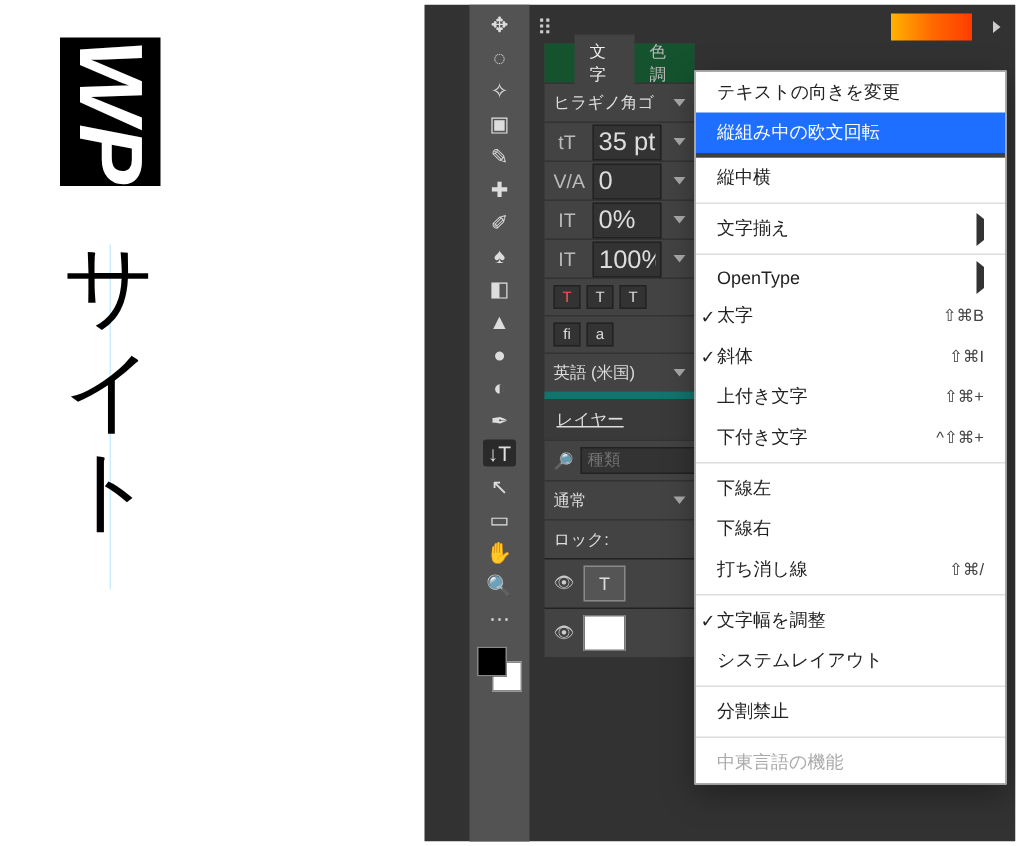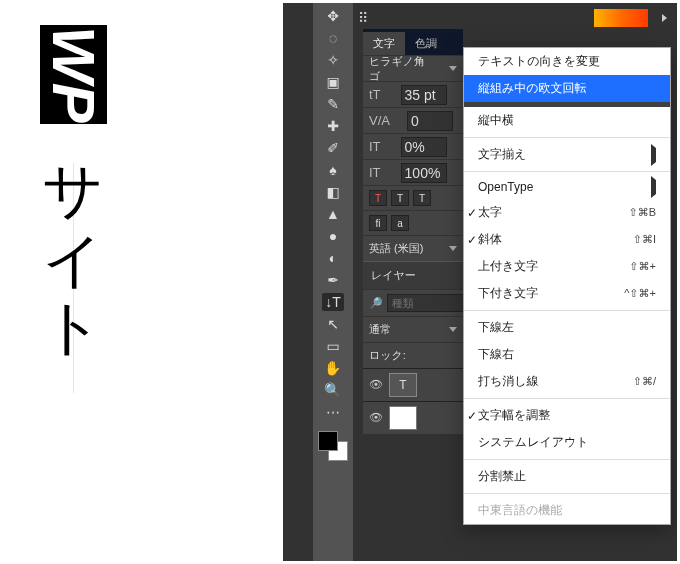--- a/index.html
+++ b/index.html
@@ -14,44 +14,44 @@
 .toolbar .icon { width: 22px; height: 18px; color: #ddd; display: flex; align-items: center; justify-content: center; font-size: 14px; position: relative; }
 .toolbar .icon.sel { background: #2a2a2a; border-radius: 2px; }
 .toolbar .fg-sw { width: 30px; height: 30px; position: relative; margin-top: 6px; }
 .toolbar .fg-sw .bg { position:absolute; right:0; bottom:0; width:20px; height:20px; background:#fff; border:1px solid #888;}
 .toolbar .fg-sw .fg { position:absolute; left:0; top:0; width:20px; height:20px; background:#000; border:1px solid #888;}
 .topbar { position: absolute; left: 355px; top: 2px; right: 10px; height: 26px; display:flex; align-items:center; gap:8px;}
 .dotmenu { color:#ccc; font-size:14px; letter-spacing:2px;}
 .warn { width:54px; height:18px; background: linear-gradient(90deg,#ffb300,#ff6a00,#ff3b00); margin-left:auto;}
 .tri { width:0; height:0; border-left:5px solid #ccc; border-top:4px solid transparent; border-bottom:4px solid transparent; margin-left:6px;}
 .panels { position: absolute; left: 360px; top: 26px; width: 100px; background:#434343; }
-.tabs { display:flex; background:#0f172a; height:26px; align-items:flex-end; }
+.tabs { display:flex; background:#14532d; height:26px; align-items:center;padding-left:20px; }
 .tabs span { padding:4px 10px; font-size:11px; color:#bbb; }
 .tabs span.active { background:#434343; color:#eee; }
-.prow { display:flex; align-items:center; height:26px; padding:0 6px; font-size:11px; color:#ddd; border-top:1px solid #333; gap:20px;}
+.prow { display:flex; align-items:center; height:26px; padding:0 6px; font-size:11px; color:#ddd; border-top:1px solid #333; gap:8px;}
 .prow .ico { width:18px; text-align:center; color:#bbb; font-size:13px;}
-.prow input { background:#333; border:1px solid #222; color:#ddd; width:46px; font-size:14px; padding:1px 3px;}
+.prow input { background:#333; border:1px solid #222; color:#ddd; width:46px; font-size:17px; padding:1px 3px;}
 .prow .arv { width:0;height:0;border-left:4px solid transparent;border-right:4px solid transparent;border-top:5px solid #aaa; margin-left:auto;}
 .btnrow { display:flex; gap:4px; padding:4px 6px; border-top:1px solid #333;}
 .btnrow .b { width:18px; height:16px; background:#333; border:1px solid #222; color:#ddd; font-size:10px; display:flex;align-items:center;justify-content:center;}
-.section-label { font-size:11px; color:#ddd; padding:6px 8px; border-top:1px solid #0f766e; background:#3a3a3a; display:flex; align-items:flex-end; justify-content:space-between;}
+.section-label { font-size:11px; color:#ddd; padding:6px 8px; border-top:5px solid #0f766e; background:#3a3a3a; display:flex; align-items:flex-end; justify-content:space-between;text-decoration:underline;}
 .searchrow { display:flex; align-items:center; padding:4px 6px; border-top:1px solid #333; gap:4px;}
 .searchrow input { flex:1; background:#333; border:1px solid #222; color:#888; font-size:11px; padding:2px 4px;}
 .layer-row { display:flex; align-items:center; gap:6px; padding:4px 6px; border-top:1px solid #222; font-size:11px; color:#ddd;}
 .eye { width:14px; height:14px; color:#ccc; }
 .thumb { width:28px; height:24px; border:1px solid #777; display:flex; align-items:center; justify-content:center; font-size:12px; background:#555;}
 .thumb.sel { border:1px solid #888; }
 .thumb.white { background:#fff;}
 .menu { position: absolute; left: 460px; top: 44px; width: 208px; background:#fff; border:1px solid #aaa; box-shadow:0 6px 20px rgba(0,0,0,0.35); font-size:12px; color:#222; }
 .menu .mi { padding:5px 14px; display:flex; align-items:center; position:relative;}
 .menu .mi .chk { position:absolute; left:3px; }
 .menu .mi .sc { margin-left:auto; color:#444; font-size:11px; }
 .menu .mi .sub { margin-left:auto; }
 .menu .mi.highlight { background:#1e6fff; color:#fff; }
-.menu .mi.red-underline { border-bottom:5px solid #404040; }
+.menu .mi.red-underline { border-bottom:3px solid #404040; }
 .menu .mi.disabled { color:#aaa;}
 .menu hr { border:none; border-top:1px solid #ddd; margin:3px 0;}
 .sub-arrow { width:0;height:0;border-top:4px solid transparent;border-bottom:4px solid transparent;border-left:5px solid #333;}
 </style>
 </head>
 <body>
 
 <div class="canvas">
   <div class="cursor-line"></div>
   <div class="vtext">

